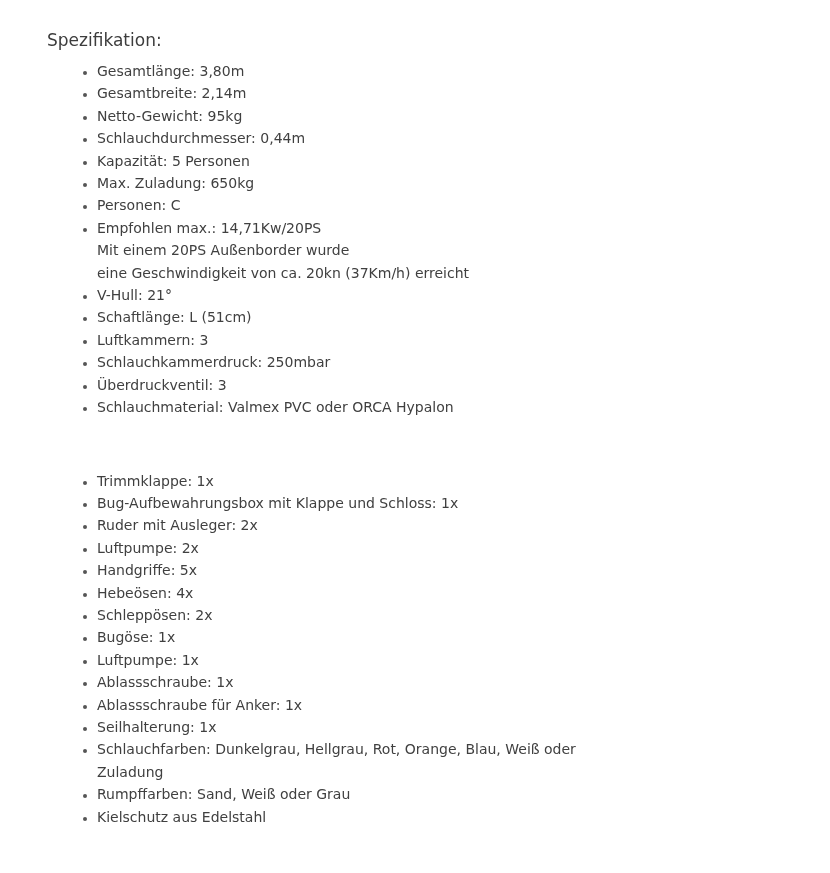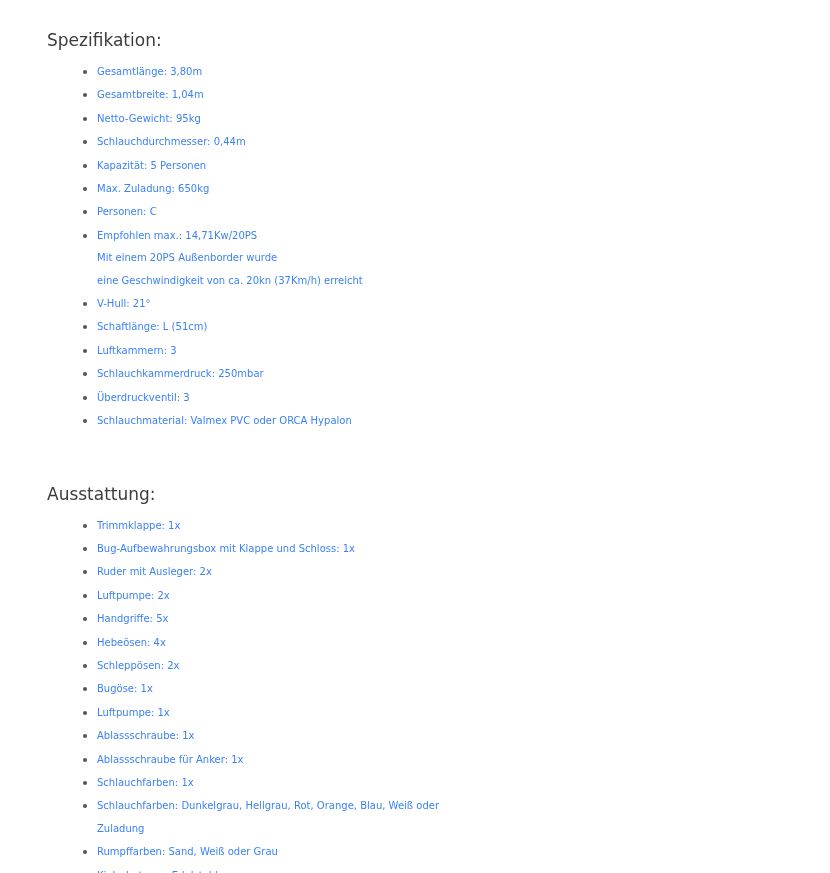--- a/index.html
+++ b/index.html
@@ -28,72 +28,71 @@
     line-height: 20px;
     font-weight: normal;
     color: #3d3d3d;
   }
   ul.spec-list {
     margin: 0;
     padding: 0 0 0 50px;
     list-style: disc outside;
   }
   ul.spec-list li {
-    font-size: 10px;
+    font-size: 14px;
     line-height: 22.4px;
-    color: #3b82f6;
+    color: #404040;
     white-space: pre-line;
   }
   ul.spec-list li::marker {
     color: #555555;
     font-size: 12px;
   }
 </style>
 </head>
 <body>
 
 <div class="page">
 
   <section class="spec-section">
     <h2 class="section-heading">Spezifikation:</h2>
     <ul class="spec-list">
         <li>Gesamtlänge: 3,80m</li>
-        <li>Gesamtbreite: 1,04m</li>
+        <li>Gesamtbreite: 2,14m</li>
         <li>Netto-Gewicht: 95kg</li>
         <li>Schlauchdurchmesser: 0,44m</li>
         <li>Kapazität: 5 Personen</li>
         <li>Max. Zuladung: 650kg</li>
         <li>Personen: C</li>
         <li>Empfohlen max.: 14,71Kw/20PS
 Mit einem 20PS Außenborder wurde
 eine Geschwindigkeit von ca. 20kn (37Km/h) erreicht</li>
         <li>V-Hull: 21°</li>
         <li>Schaftlänge: L (51cm)</li>
         <li>Luftkammern: 3</li>
         <li>Schlauchkammerdruck: 250mbar</li>
         <li>Überdruckventil: 3</li>
         <li>Schlauchmaterial: Valmex PVC oder ORCA Hypalon</li>
       </ul>
   </section>
 
   <section class="spec-section">
-    <h2 class="section-heading">Ausstattung:</h2>
     <ul class="spec-list">
         <li>Trimmklappe: 1x</li>
         <li>Bug-Aufbewahrungsbox mit Klappe und Schloss: 1x</li>
         <li>Ruder mit Ausleger: 2x</li>
         <li>Luftpumpe: 2x</li>
         <li>Handgriffe: 5x</li>
         <li>Hebeösen: 4x</li>
         <li>Schleppösen: 2x</li>
         <li>Bugöse: 1x</li>
         <li>Luftpumpe: 1x</li>
         <li>Ablassschraube: 1x</li>
         <li>Ablassschraube für Anker: 1x</li>
-        <li>Schlauchfarben: 1x</li>
+        <li>Seilhalterung: 1x</li>
         <li>Schlauchfarben: Dunkelgrau, Hellgrau, Rot, Orange, Blau, Weiß oder
 Zuladung</li>
         <li>Rumpffarben: Sand, Weiß oder Grau</li>
         <li>Kielschutz aus Edelstahl</li>
       </ul>
   </section>
 
 </div>
 
 </body></html>

